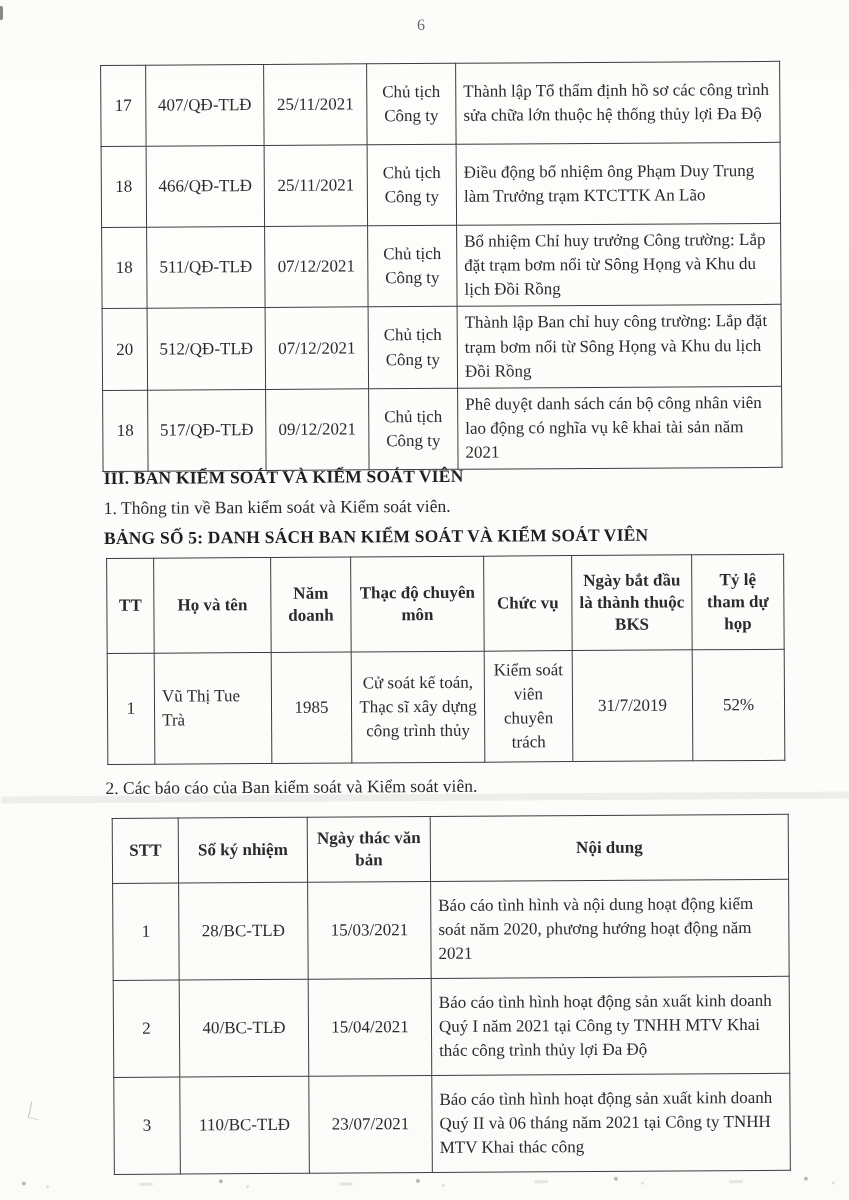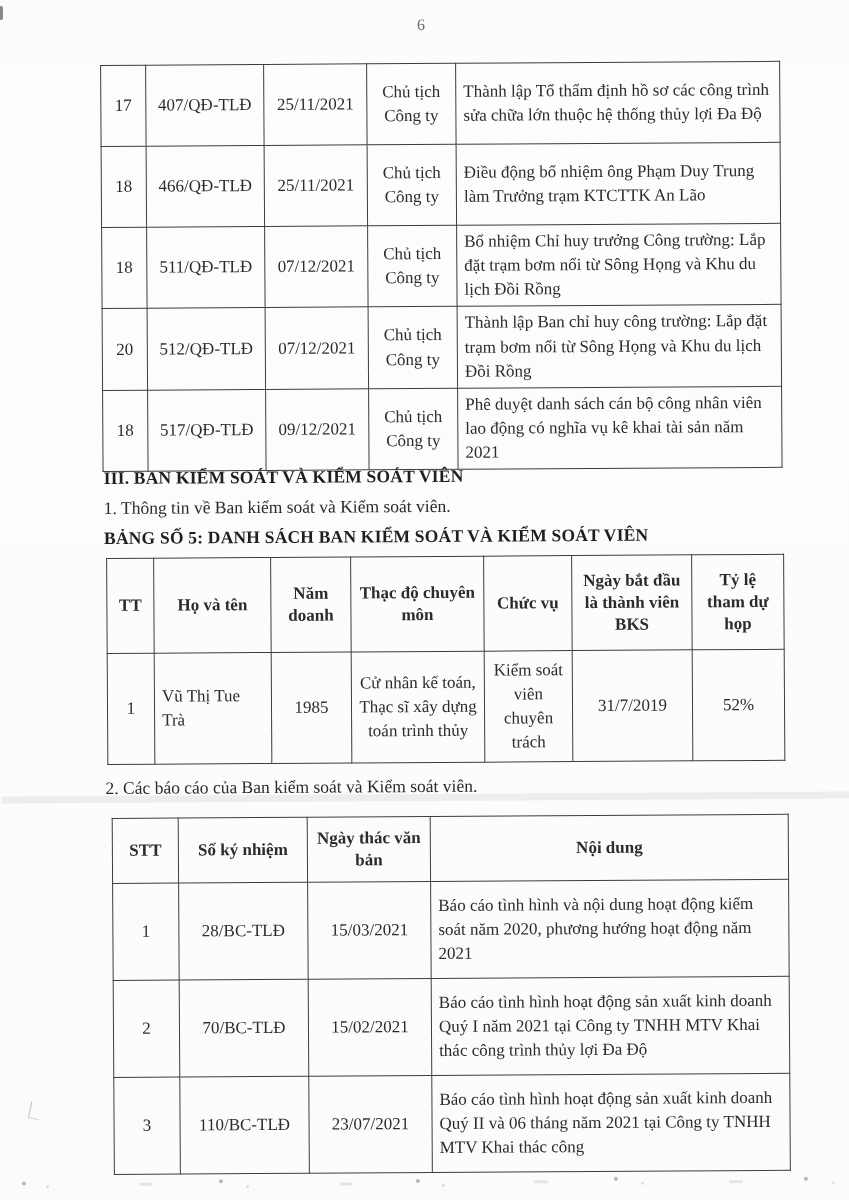--- a/index.html
+++ b/index.html
@@ -168,28 +168,28 @@
           <col style="width:120px">
           <col style="width:92px">
       </colgroup>
       <tbody>
         <tr class="hdr-row">
           <th class="hdr">TT</th>
           <th class="hdr">Họ và tên</th>
           <th class="hdr">Năm doanh</th>
           <th class="hdr">Thạc độ chuyên môn</th>
           <th class="hdr">Chức vụ</th>
-          <th class="hdr">Ngày bắt đầu là thành viên BKS</th>
+          <th class="hdr">Ngày bắt đầu là thành thuộc BKS</th>
           <th class="hdr">Tỷ lệ tham dự họp</th>
         </tr>
         <tr class="data-row">
           <td class="c">1</td>
           <td class="l">Vũ Thị Tue Trà</td>
           <td class="c">1985</td>
-          <td class="c">Cử nhân kế toán, Thạc sĩ xây dựng toán trình thủy</td>
+          <td class="c">Cử soát kế toán, Thạc sĩ xây dựng công trình thủy</td>
           <td class="c">Kiểm soát viên chuyên trách</td>
           <td class="c">31/7/2019</td>
           <td class="c">52%</td>
         </tr>
       </tbody>
     </table>
 
     <div class="item-line item2">2. Các báo cáo của Ban kiểm soát và Kiểm soát viên.</div>
     <div class="scan-band" style="top:794px"></div>
 
@@ -208,22 +208,22 @@
           <th class="hdr">Nội dung</th>
         </tr>
         <tr>
           <td class="c tall">1</td>
           <td class="c tall">28/BC-TLĐ</td>
           <td class="c tall">15/03/2021</td>
           <td class="l tall">Báo cáo tình hình và nội dung hoạt động kiểm soát năm 2020, phương hướng hoạt động năm 2021</td>
         </tr>
         <tr>
           <td class="c tall">2</td>
-          <td class="c tall">70/BC-TLĐ</td>
-          <td class="c tall">15/02/2021</td>
+          <td class="c tall">40/BC-TLĐ</td>
+          <td class="c tall">15/04/2021</td>
           <td class="l tall">Báo cáo tình hình hoạt động sản xuất kinh doanh Quý I năm 2021 tại Công ty TNHH MTV Khai thác công trình thủy lợi Đa Độ</td>
         </tr>
         <tr>
           <td class="c tall">3</td>
           <td class="c tall">110/BC-TLĐ</td>
           <td class="c tall">23/07/2021</td>
           <td class="l tall">Báo cáo tình hình hoạt động sản xuất kinh doanh Quý II và 06 tháng năm 2021 tại Công ty TNHH MTV Khai thác công</td>
         </tr>
       </tbody>
     </table>

